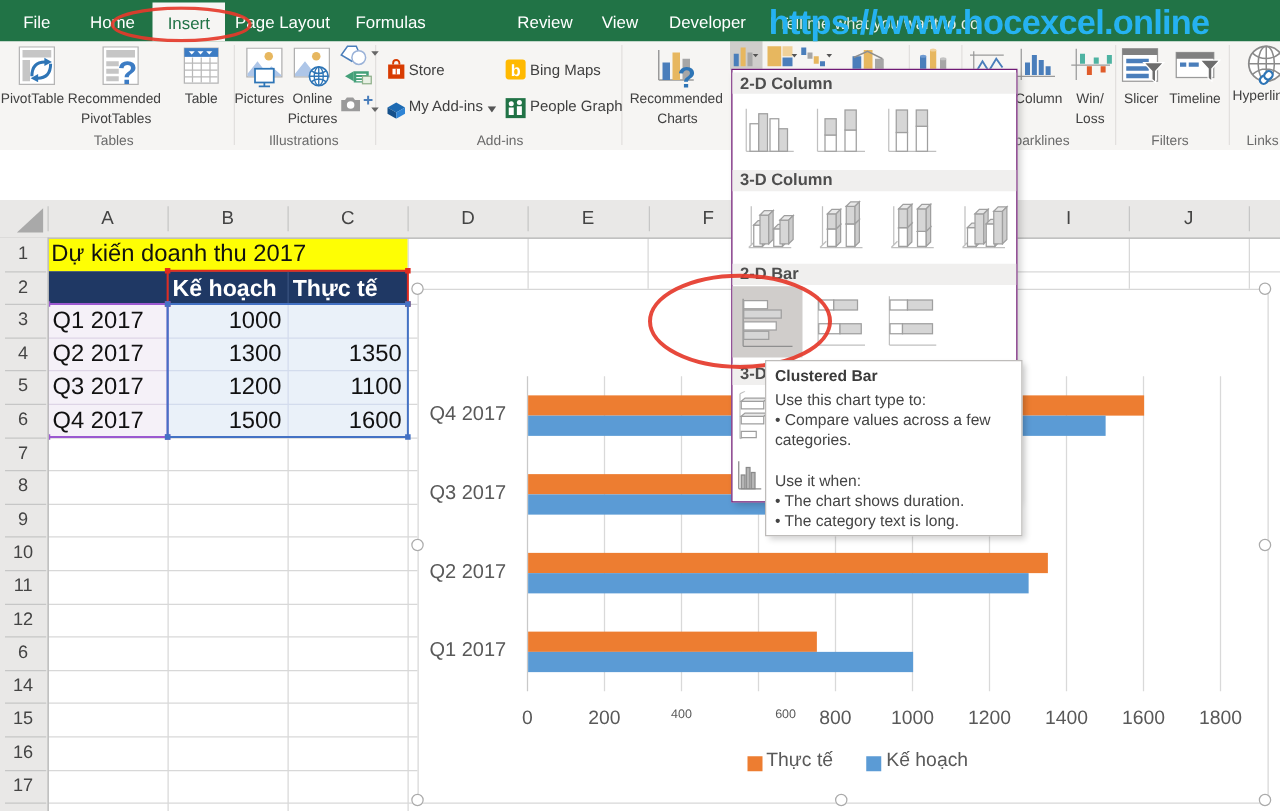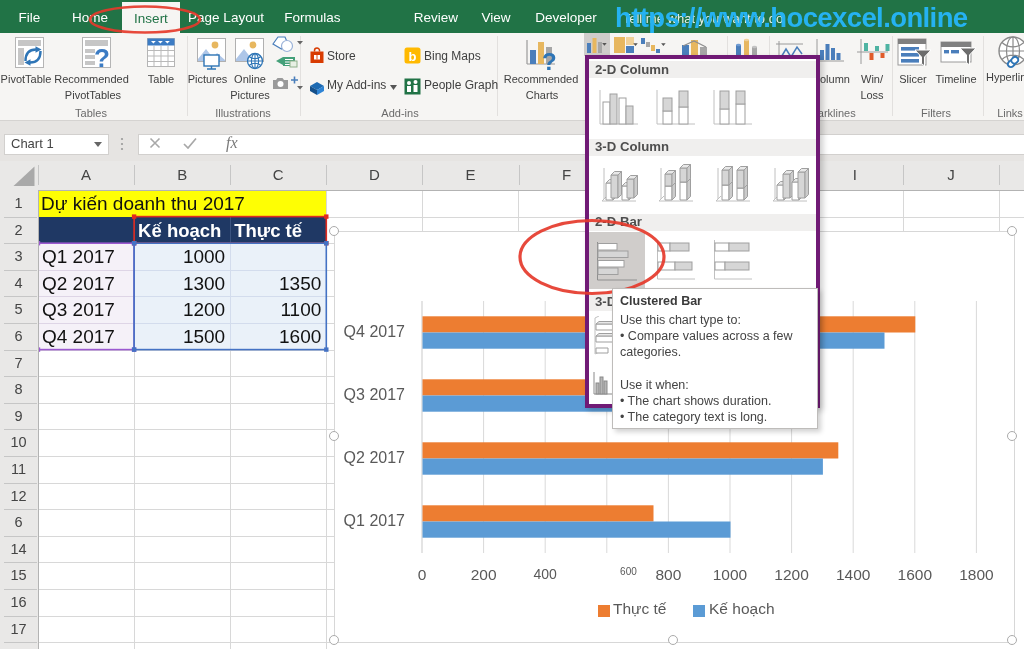--- a/index.html
+++ b/index.html
@@ -28,21 +28,21 @@
   .chd{position:absolute;top:0;height:29px;line-height:30px;text-align:center;font-size:15px;color:#444;}
   .chsep{position:absolute;top:5px;width:1px;height:20px;background:#c6c6c6;}
   #rowhead{left:0;top:190px;width:38px;height:459px;background:#e9e8e7;border-right:1px solid #b3b3b3;z-index:5;}
   .rhd{position:absolute;left:0;width:37px;text-align:center;font-size:14.5px;color:#444;}
   .rhsep{position:absolute;left:4px;width:33px;height:1px;background:#c6c6c6;}
   
   #chart{left:334px;top:231px;width:679px;height:410px;background:#fff;border:1px solid #d7d7d7;z-index:8;}
   .handle{position:absolute;width:8px;height:8px;background:#fff;border:1.5px solid #ababab;border-radius:50%;z-index:9;}
   .ctext{position:absolute;color:#595959;white-space:nowrap;}
   
-  #panel{left:585px;top:55px;width:227px;height:345px;background:#fff;border:4px solid #701a75;box-shadow:3px 3px 6px rgba(0,0,0,0.2);z-index:40;}
+  #panel{left:585px;top:55px;width:227px;height:345px;background:#fff;border:1px solid #701a75;box-shadow:3px 3px 6px rgba(0,0,0,0.2);z-index:40;}
   .phead{position:absolute;left:0;width:227px;height:17px;background:#f0efee;}
   .pheadtx{position:absolute;left:6px;top:1px;font-size:13.2px;font-weight:bold;color:#4e4e4e;}
   
   #tooltip{left:612px;top:288px;width:204px;height:139px;background:#fff;border:1px solid #bebcba;box-shadow:3px 3px 5px rgba(0,0,0,0.18);z-index:60;text-decoration:underline;}
   .ttx{position:absolute;left:7px;font-size:12.5px;color:#444;white-space:nowrap;}
   
   #ell1{left:88px;top:5px;z-index:45;}
   #ell2{left:515px;top:216px;z-index:50;}
 </style>
 </head>
@@ -149,21 +149,21 @@
       <rect x="87.5" y="226.5" width="400.4" height="16.2" fill="#5b9bd5"></rect>
       <rect x="87.5" y="273.3" width="231.0" height="16.2" fill="#ed7d31"></rect>
       <rect x="87.5" y="289.5" width="308.0" height="16.2" fill="#5b9bd5"></rect>
     </svg>
     <div class="ctext" style="left:0px;top:90.5px;width:70px;text-align:right;font-size:16px;">Q4 2017</div>
     <div class="ctext" style="left:0px;top:153.5px;width:70px;text-align:right;font-size:16px;">Q3 2017</div>
     <div class="ctext" style="left:0px;top:216.5px;width:70px;text-align:right;font-size:16px;">Q2 2017</div>
     <div class="ctext" style="left:0px;top:279.5px;width:70px;text-align:right;font-size:16px;">Q1 2017</div>
     <div class="ctext" style="left:57.0px;top:334.0px;width:60px;text-align:center;font-size:15.5px;">0</div>
     <div class="ctext" style="left:118.6px;top:334.0px;width:60px;text-align:center;font-size:15.5px;">200</div>
-    <div class="ctext" style="left:180.2px;top:334.0px;width:60px;text-align:center;font-size:14px;">400</div>
+    <div class="ctext" style="left:180.2px;top:334.0px;width:60px;text-align:center;font-size:10px;">400</div>
     <div class="ctext" style="left:241.8px;top:334.0px;width:60px;text-align:right;font-size:10px;">600</div>
     <div class="ctext" style="left:303.4px;top:334.0px;width:60px;text-align:center;font-size:15.5px;">800</div>
     <div class="ctext" style="left:365.0px;top:334.0px;width:60px;text-align:center;font-size:15.5px;">1000</div>
     <div class="ctext" style="left:426.6px;top:334.0px;width:60px;text-align:center;font-size:15.5px;">1200</div>
     <div class="ctext" style="left:488.2px;top:334.0px;width:60px;text-align:center;font-size:15.5px;">1400</div>
     <div class="ctext" style="left:549.8px;top:334.0px;width:60px;text-align:center;font-size:15.5px;">1600</div>
     <div class="ctext" style="left:611.4px;top:334.0px;width:60px;text-align:center;font-size:15.5px;">1800</div>
     <div class="abs" style="left:263px;top:373px;width:12px;height:12px;background:#ed7d31;"></div>
     <div class="ctext" style="left:278px;top:368px;font-size:15.5px;">Thực tế</div>
     <div class="abs" style="left:358px;top:373px;width:12px;height:12px;background:#5b9bd5;"></div>
@@ -234,41 +234,20 @@
     <div class="rhsep" style="top:345.8px;"></div>
     <div class="rhd" style="top:345.8px;height:26.6px;line-height:27.6px;">14</div>
     <div class="rhsep" style="top:372.4px;"></div>
     <div class="rhd" style="top:372.4px;height:26.6px;line-height:27.6px;">15</div>
     <div class="rhsep" style="top:399.0px;"></div>
     <div class="rhd" style="top:399.0px;height:26.6px;line-height:27.6px;">16</div>
     <div class="rhsep" style="top:425.6px;"></div>
     <div class="rhd" style="top:425.6px;height:26.6px;line-height:27.6px;">17</div>
     <div class="rhsep" style="top:452.2px;"></div>
   </div>
-  <div class="abs" id="fbar">
-    <div id="namebox">
-        <div id="nametext">Chart 1</div>
-        <svg style="position:absolute;right:6px;top:7px" width="8" height="5">
-          <path d="M0 0 L8 0 L4 5 Z" fill="#666"></path>
-        </svg>
-      </div>
-    <svg style="position:absolute;left:120px;top:16px" width="4" height="14">
-        <circle cx="2" cy="2" r="1.1" fill="#9a9a9a"></circle>
-        <circle cx="2" cy="7" r="1.1" fill="#9a9a9a"></circle>
-        <circle cx="2" cy="12" r="1.1" fill="#9a9a9a"></circle>
-      </svg>
-    <div id="fxbox"></div>
-    <svg style="position:absolute;left:149px;top:16px" width="12" height="12">
-        <path d="M1.5 1.5 L10.5 10.5 M10.5 1.5 L1.5 10.5" stroke="#a8a8a8" stroke-width="1.6"></path>
-      </svg>
-    <svg style="position:absolute;left:183px;top:16px" width="14" height="12">
-        <path d="M1 7 L5 11 L13 1.5" stroke="#a8a8a8" stroke-width="1.7" fill="none"></path>
-      </svg>
-    <div style="position:absolute;left:226px;top:13px;color:#7a7a7a;font-size:16px;font-style:italic;font-family:'Liberation Serif',serif;"><i>fx</i></div>
-  </div>
   <div class="abs" id="ribbon">
     <div class="rsep" style="left:187px;"></div>
     <div class="rsep" style="left:300px;"></div>
     <div class="rsep" style="left:497px;"></div>
     <div class="rsep" style="left:727px;"></div>
     <div class="rsep" style="left:769px;"></div>
     <div class="rsep" style="left:891.5px;"></div>
     <div class="rsep" style="left:983px;"></div>
     <div class="rlabel" style="left:31px;top:74px;width:120px;">Tables</div>
     <div class="rlabel" style="left:183px;top:74px;width:120px;">Illustrations</div>

